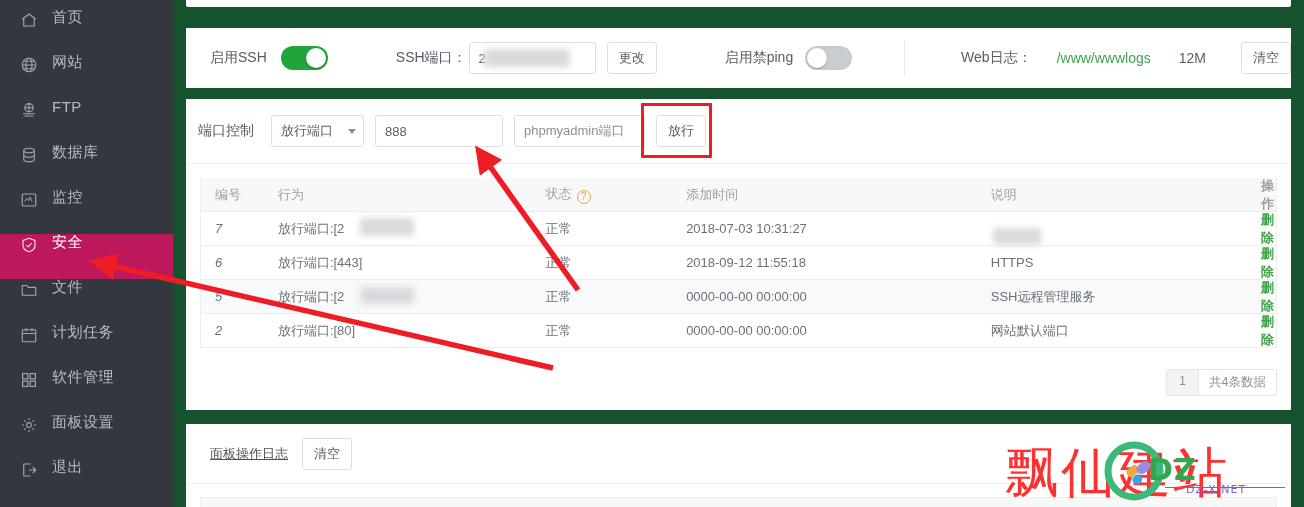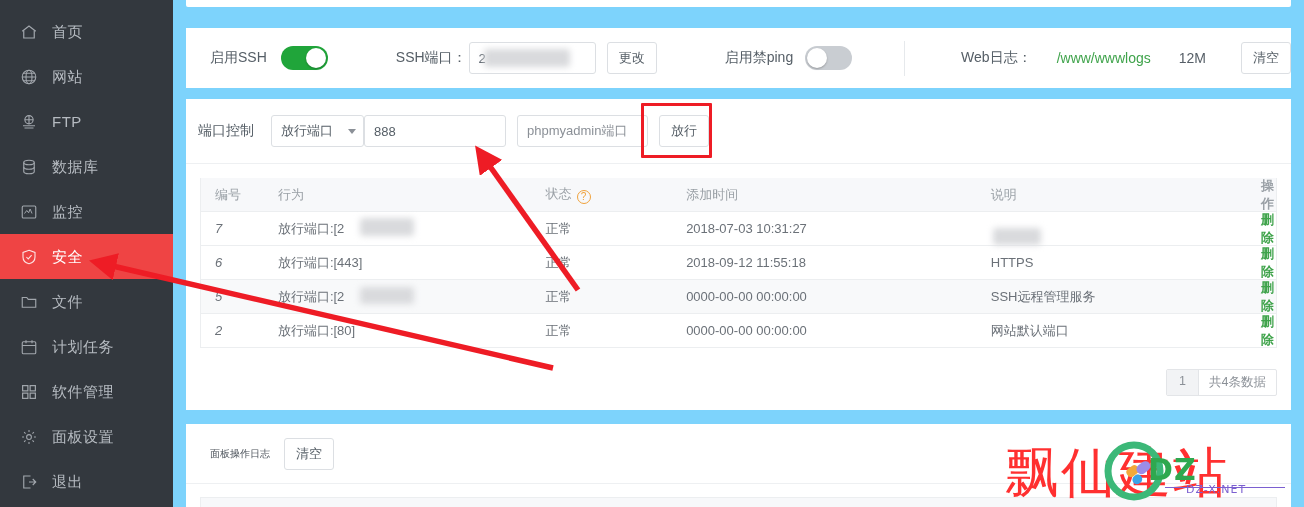--- a/index.html
+++ b/index.html
@@ -10,38 +10,38 @@
     background: #e9edf2;
   }
   #root { position: relative; width: 1304px; height: 507px; }
 
   
   .sidebar {
     position: absolute; left: 0; top: 0; width: 173px; height: 507px;
     background: #33383e;
   }
   .side-item {
-    height: 45px; display: flex; align-items: center;
+    height: 45px; display: flex; 
     padding-left: 18px; color: #b6bbc1; font-size: 15px;
     cursor: pointer; position: relative;
   }
-  .side-item.active { background: #ef4444; color: #ffffff; }
+  .side-item.active { background: #be185d; color: #ffffff; }
   .side-item .s-ico {
     width: 22px; height: 22px; margin-right: 12px;
     display: inline-flex; align-items: center; justify-content: center;
     opacity: .85;
   }
   .side-item .s-ico svg { display: block; }
   .side-label { line-height: 1; letter-spacing: .5px; }
   .side-gap { height: 9px; }
 
   
   .main {
     position: absolute; left: 173px; top: 0; right: 0; height: 507px;
-    background: #7dd3fc; overflow: hidden;
+    background: #14532d; overflow: hidden;
   }
 
   
   .top-cut {
     position: absolute; left: 13px; top: -18px; right: 13px; height: 25px;
     background: #fff; border-radius: 2px; overflow: hidden;
   }
 
   
   .ssh-row {
@@ -130,21 +130,21 @@
 
   
   .log-panel {
     position: absolute; left: 13px; top: 424px; right: 13px; height: 95px;
     background: #fff;
   }
   .log-head {
     height: 60px; display: flex; align-items: center; gap: 14px;
     padding-left: 24px; border-bottom: 1px solid #eef0f2;
   }
-  .log-title { font-size: 10px; color: #4a5159; }
+  .log-title { font-size: 13px; color: #4a5159; text-decoration: underline; }
   .log-tbl-head {
     margin: 13px 14px 0 14px; height: 33px; background: #f7f8fa;
     border: 1px solid #eceef0; display: flex; align-items: center;
     font-size: 13px; color: #9aa0a6;
   }
   .lc0 { width: 78px; padding-left: 14px; }
   .lc1 { width: 120px; }
   .lc2 { width: 200px; }
 
   
@@ -332,21 +332,21 @@
     </div>
 
     <div class="port-panel">
 
       <div class="port-row">
         <span class="lbl">端口控制</span>
         <div class="sel" style="margin-left:17px">
           <span>放行端口</span>
           <span class="caret"></span>
         </div>
-        <div class="txtbox" style="width:142px; ">
+        <div class="txtbox" style="width:128px; margin-left:11px">
           <span>888</span>
         </div>
         <div class="txtbox" style="width:131px; margin-left:11px; color:#8b9097">
           <span>phpmyadmin端口</span>
         </div>
         <div class="btn" style="margin-left:11px">放行</div>
       </div>
 
       <div class="tbl">
         <div class="tr head">

